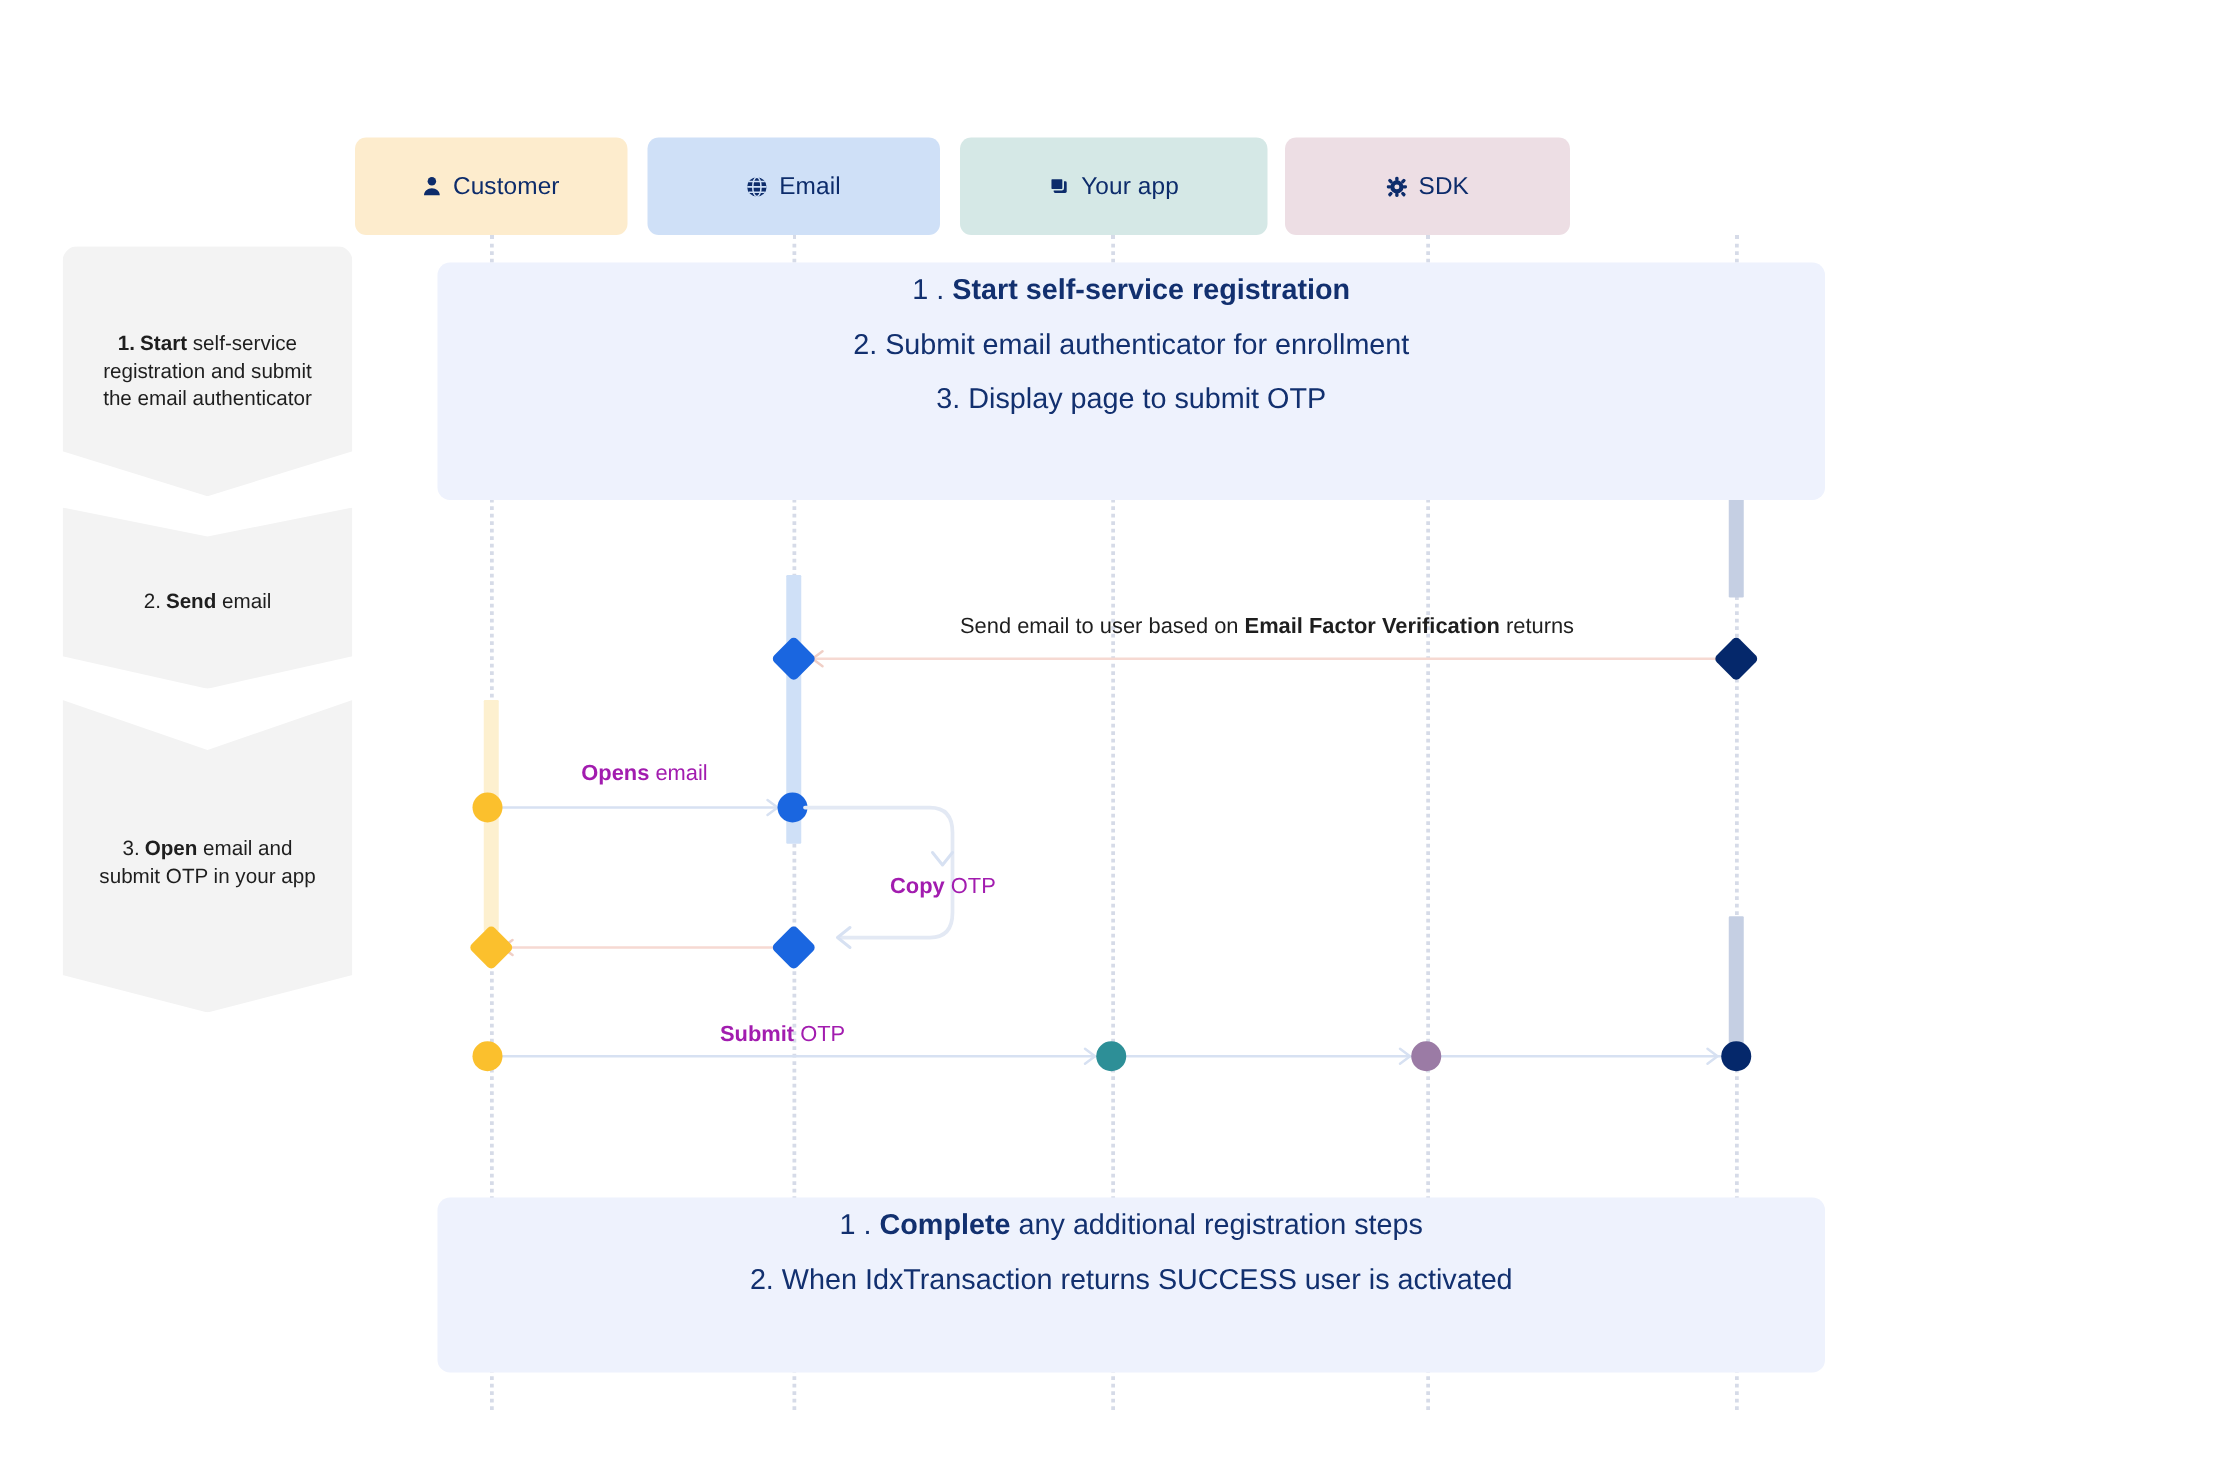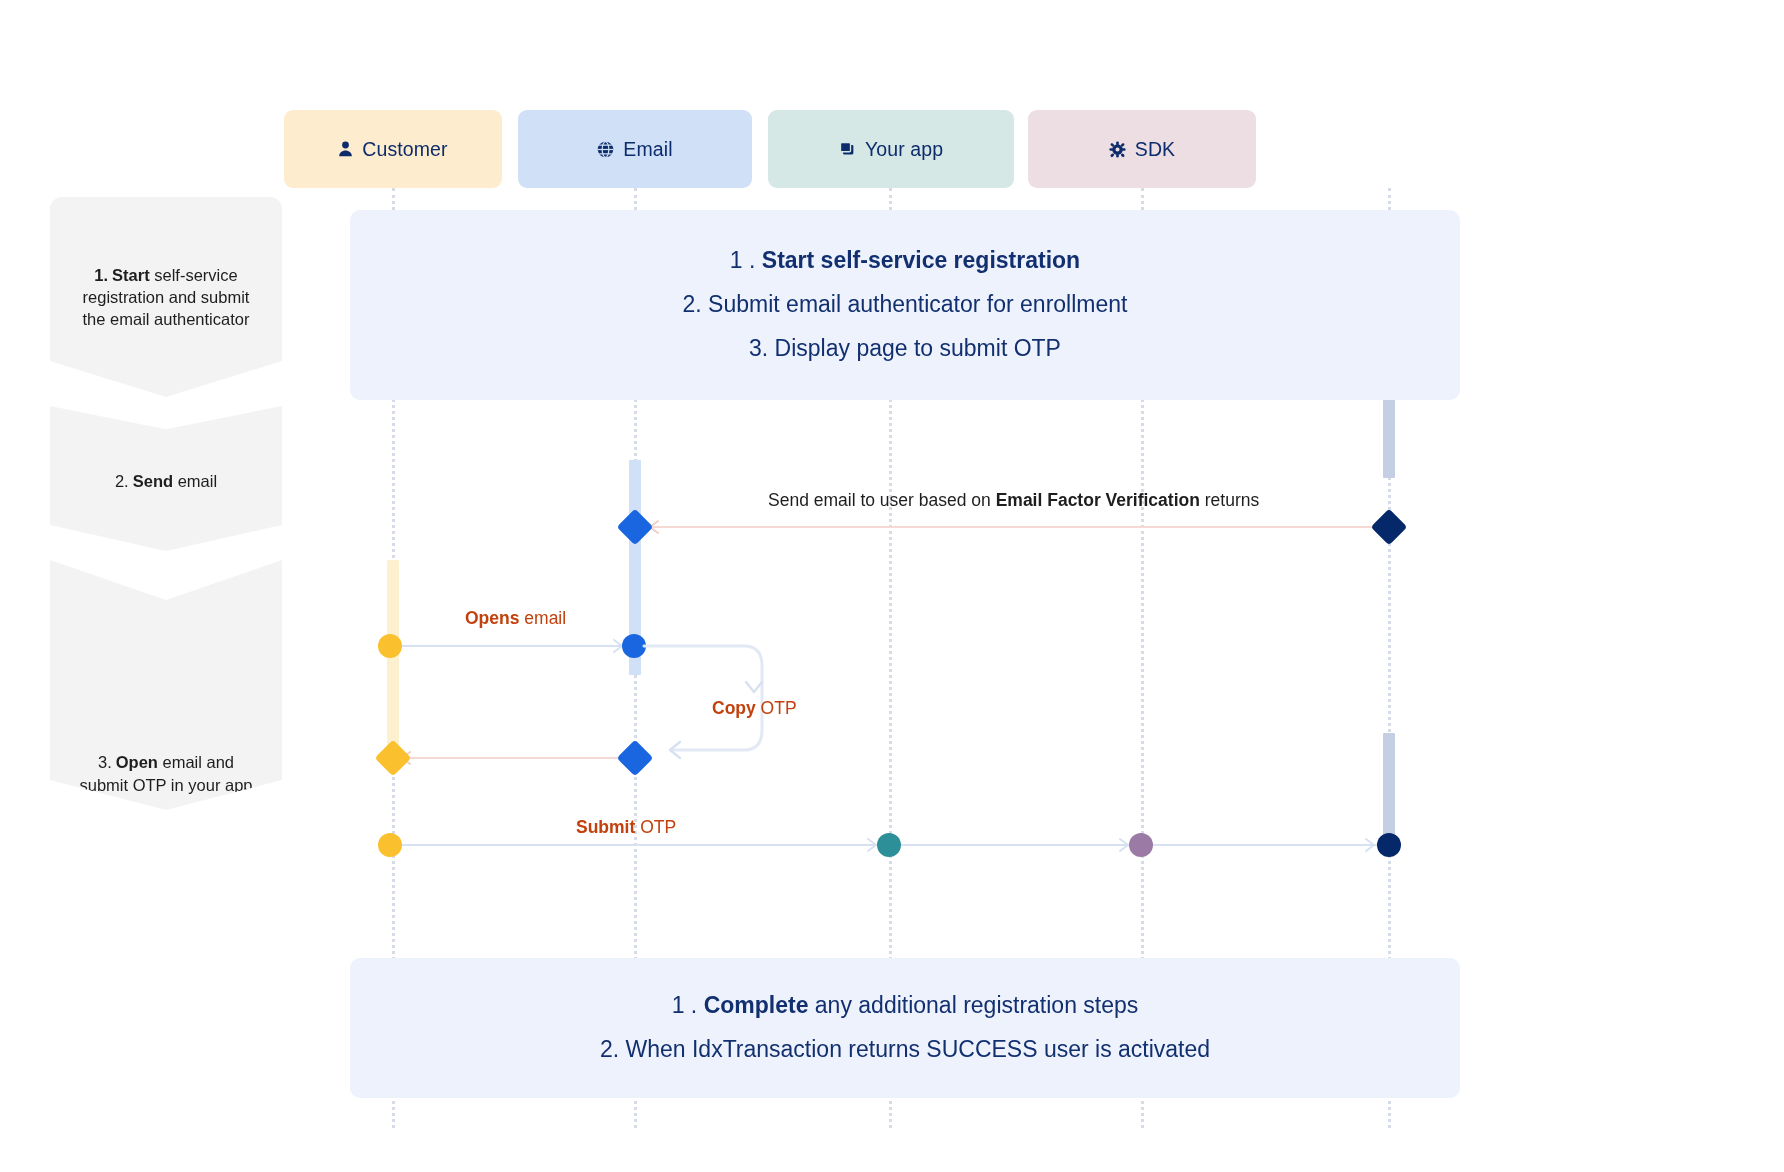--- a/index.html
+++ b/index.html
@@ -79,21 +79,20 @@
   .step-card b { font-weight: 700; }
 
   
   .panel {
     position: absolute;
     background: #eef2fd;
     border-radius: 10px;
     display: flex;
     flex-direction: column;
     align-items: center;
-    justify-content: center;
     color: #0d2c6b;
   }
   .panel-line { font-size: 23px; line-height: 1.9; color: #12306f; white-space: nowrap; }
   .panel-line b { font-weight: 700; }
 
   
   .msg-line {
     position: absolute;
     height: 2px;
   }
@@ -103,21 +102,21 @@
   .arrowhead { position: absolute; width: 16px; height: 16px; }
   .arrowhead svg { display: block; overflow: visible; }
 
   .msg-label {
     position: absolute;
     font-size: 17.5px;
     color: #1e1e1e;
     white-space: nowrap;
   }
   .msg-label b { font-weight: 700; }
-  .msg-label.nav { color: #c2410c; }
+  .msg-label.nav { color: #a21caf; }
 
   
   .node {
     position: absolute;
     width: 24px;
     height: 24px;
     border-radius: 50%;
   }
   .node.diamond {
     width: 26px; height: 26px;
@@ -208,21 +207,21 @@
   </div>
 
   <div class="step-card" style="top:406px; height:145px;
               clip-path: polygon(0 0, 50% 16%, 100% 0, 100% 82%, 50% 100%, 0 82%);">
     <div style="padding-top:6px">
       <span>2.</span><b style="margin-left:4px">Send</b><span> email</span>
     </div>
   </div>
 
   <div class="step-card" style="top:560px; height:250px;
-              clip-path: polygon(0 0, 50% 16%, 100% 0, 100% 88%, 50% 100%, 0 88%); align-items: flex-end;">
+              clip-path: polygon(0 0, 50% 16%, 100% 0, 100% 88%, 50% 100%, 0 88%);">
     <div style="padding-top:10px">
       <span>3.</span><b style="margin-left:4px">Open</b><span> email and submit OTP in your app</span>
     </div>
   </div>
 
 
   <div class="panel" style="left:350px; top:210px; width:1110px; height:190px;">
     <div class="panel-line">
       <span>1 .</span><b> Start self-service registration</b><span></span>
     </div>

